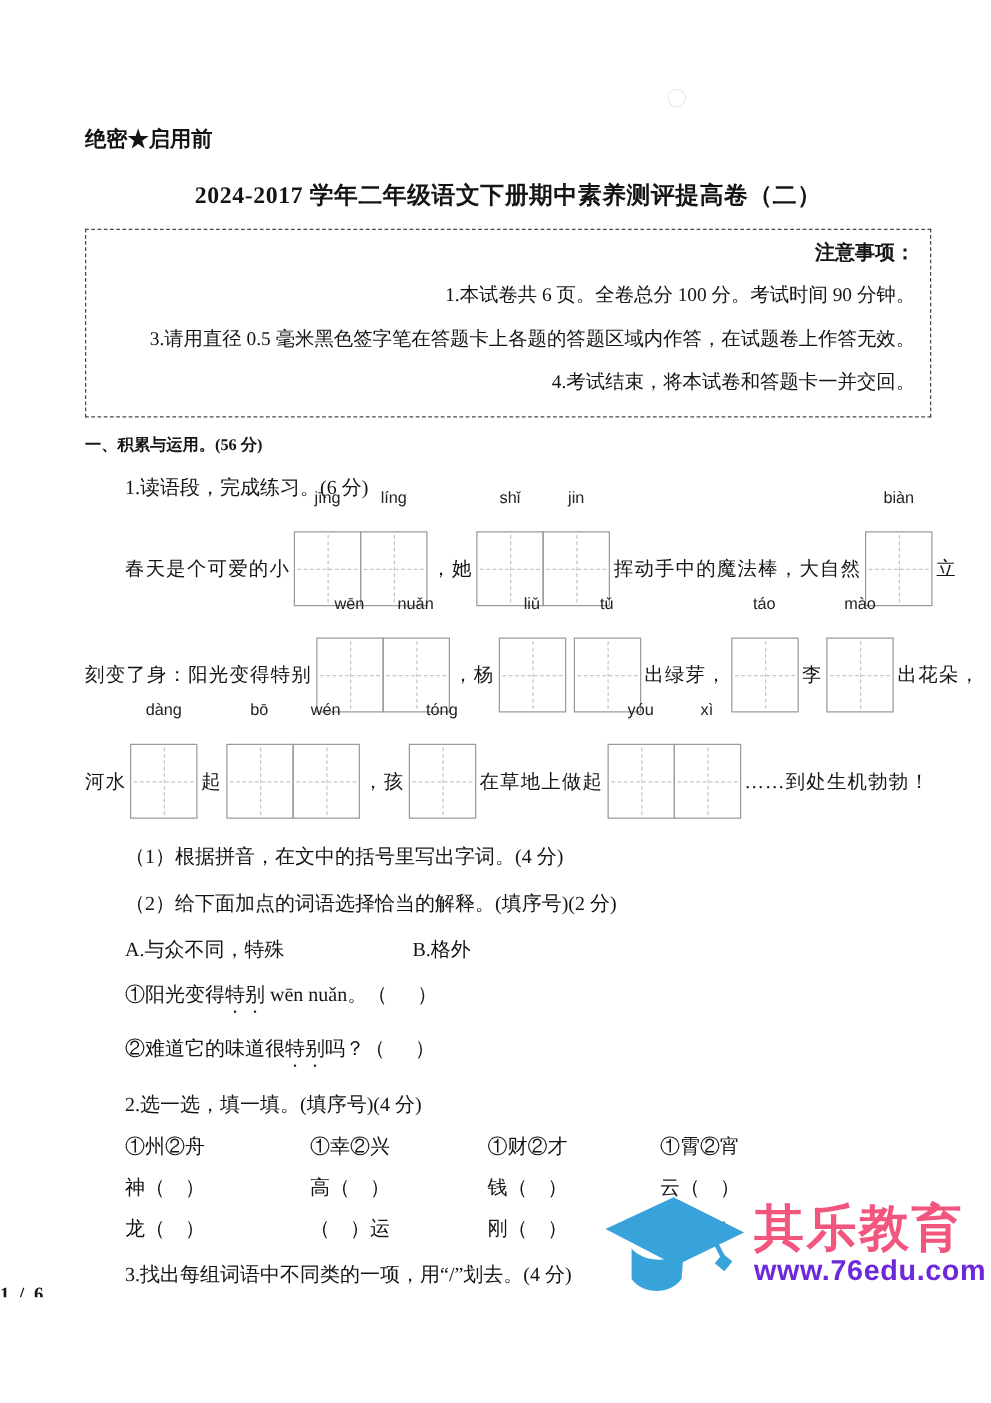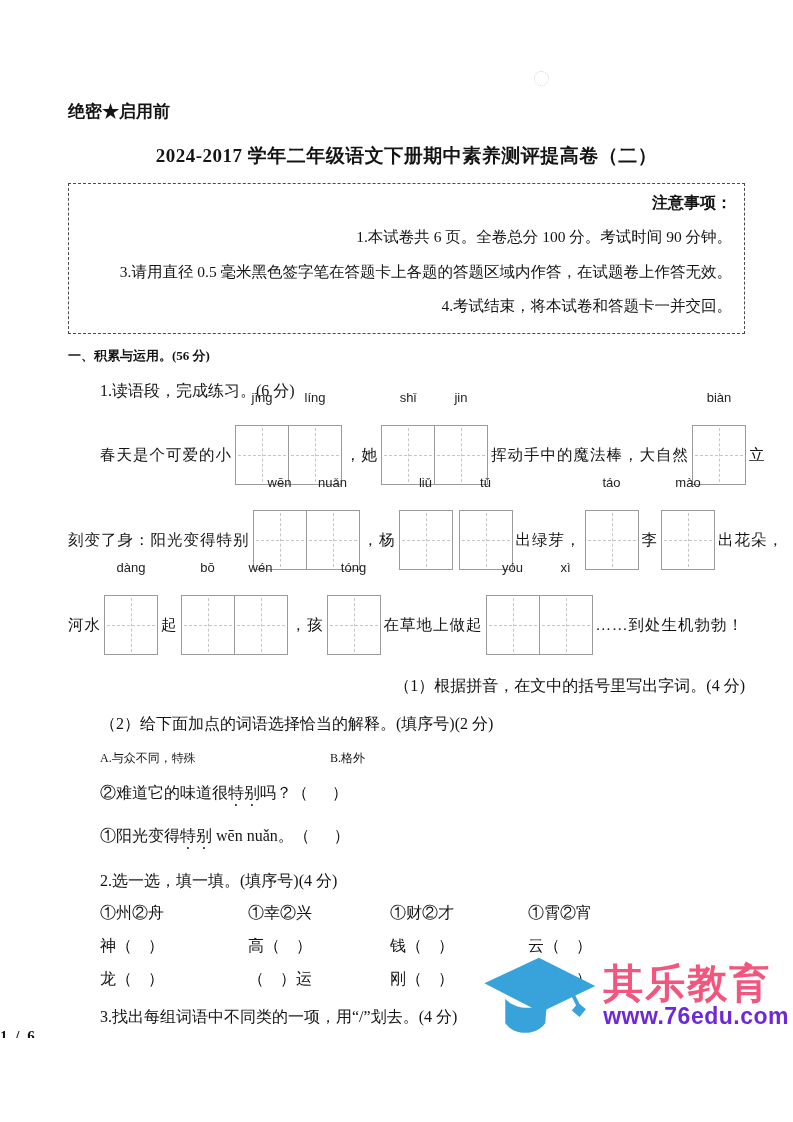--- a/index.html
+++ b/index.html
@@ -20,21 +20,21 @@
   .fill-line.first{margin-left:32px;margin-top:22px;}
   .fill-text{white-space:pre;letter-spacing:1px;}
   .tzg{display:inline-flex;margin:0 3px;}
   .cellwrap{position:relative;display:inline-block;width:54px;height:60px;}
   .cellwrap + .cellwrap{margin-left:-1px;}
   .cell{display:block;width:100%;height:100%;box-sizing:border-box;border:1px solid #9b9b9b;position:relative;}
   .cell::before{content:"";position:absolute;left:50%;top:2px;bottom:2px;border-left:1px dashed #c6c6c6;}
   .cell::after{content:"";position:absolute;top:50%;left:2px;right:2px;border-top:1px dashed #c6c6c6;}
   .py{position:absolute;bottom:100%;left:0;width:100%;text-align:center;padding-bottom:19px;
       font-family:"Liberation Sans","DejaVu Sans",sans-serif;font-size:13px;line-height:1.15;color:#222;}
-  .ab-row{display:flex;font-size:12px;margin:14px 0 0 32px;}
+  .ab-row{display:flex;font-size:16px;margin:14px 0 0 32px;}
   .ab-row .col-a{width:230px;}
   .jiadian{-webkit-text-emphasis:filled dot;-webkit-text-emphasis-position:under;
            text-emphasis:filled dot;text-emphasis-position:under right;}
   .q2-table{display:grid;grid-template-columns:136px 130px 126px 1fr;margin:10px 0 0 32px;
             font-size:16px;row-gap:13px;gap:12px;}
   .q2cell{white-space:pre;}
   .footer-page{position:absolute;left:0;top:1028px;width:100%;
                font-size:15px;font-weight:bold;letter-spacing:2px;}
   .logo{position:absolute;right:4px;bottom:2px;display:flex;align-items:center;}
   .logo-txt{display:flex;flex-direction:column;align-items:flex-start;margin-left:4px;}
@@ -173,31 +173,31 @@
             </span>
             <span class="cellwrap">
               <span class="py">xì</span>
               <span class="cell"></span>
             </span>
           </span>
           <span class="fill-text">……到处生机勃勃！</span>
         </div>
       </div>
 
-    <p class="q" style="margin-top:19px;text-align:right;">（1）根据拼音，在文中的括号里写出字词。(4 分)</p>
+    <p class="q" style="margin-top:19px;">（1）根据拼音，在文中的括号里写出字词。(4 分)</p>
     <p class="q">（2）给下面加点的词语选择恰当的解释。(填序号)(2 分)</p>
 
     <p class="ab-row">
       <span class="col-a">A.与众不同，特殊</span>
       <span>B.格外</span>
     </p>
 
+    <p class="q"><span>①阳光变得</span><span class="jiadian">特别</span><span> wēn nuǎn。（　  ）</span></p>
+
     <p class="q"><span>②难道它的味道很</span><span class="jiadian">特别</span><span>吗？（　  ）</span></p>
-
-    <p class="q"><span>①阳光变得</span><span class="jiadian">特别</span><span> wēn nuǎn。（　  ）</span></p>
 
     <p class="q" style="margin-top:16px;">2.选一选，填一填。(填序号)(4 分)</p>
     <div class="q2-table" id="q2-table">
         <div class="q2cell">①州②舟</div>
         <div class="q2cell">①幸②兴</div>
         <div class="q2cell">①财②才</div>
         <div class="q2cell">①霄②宵</div>
         <div class="q2cell">神（    ）</div>
         <div class="q2cell">高（    ）</div>
         <div class="q2cell">钱（    ）</div>

